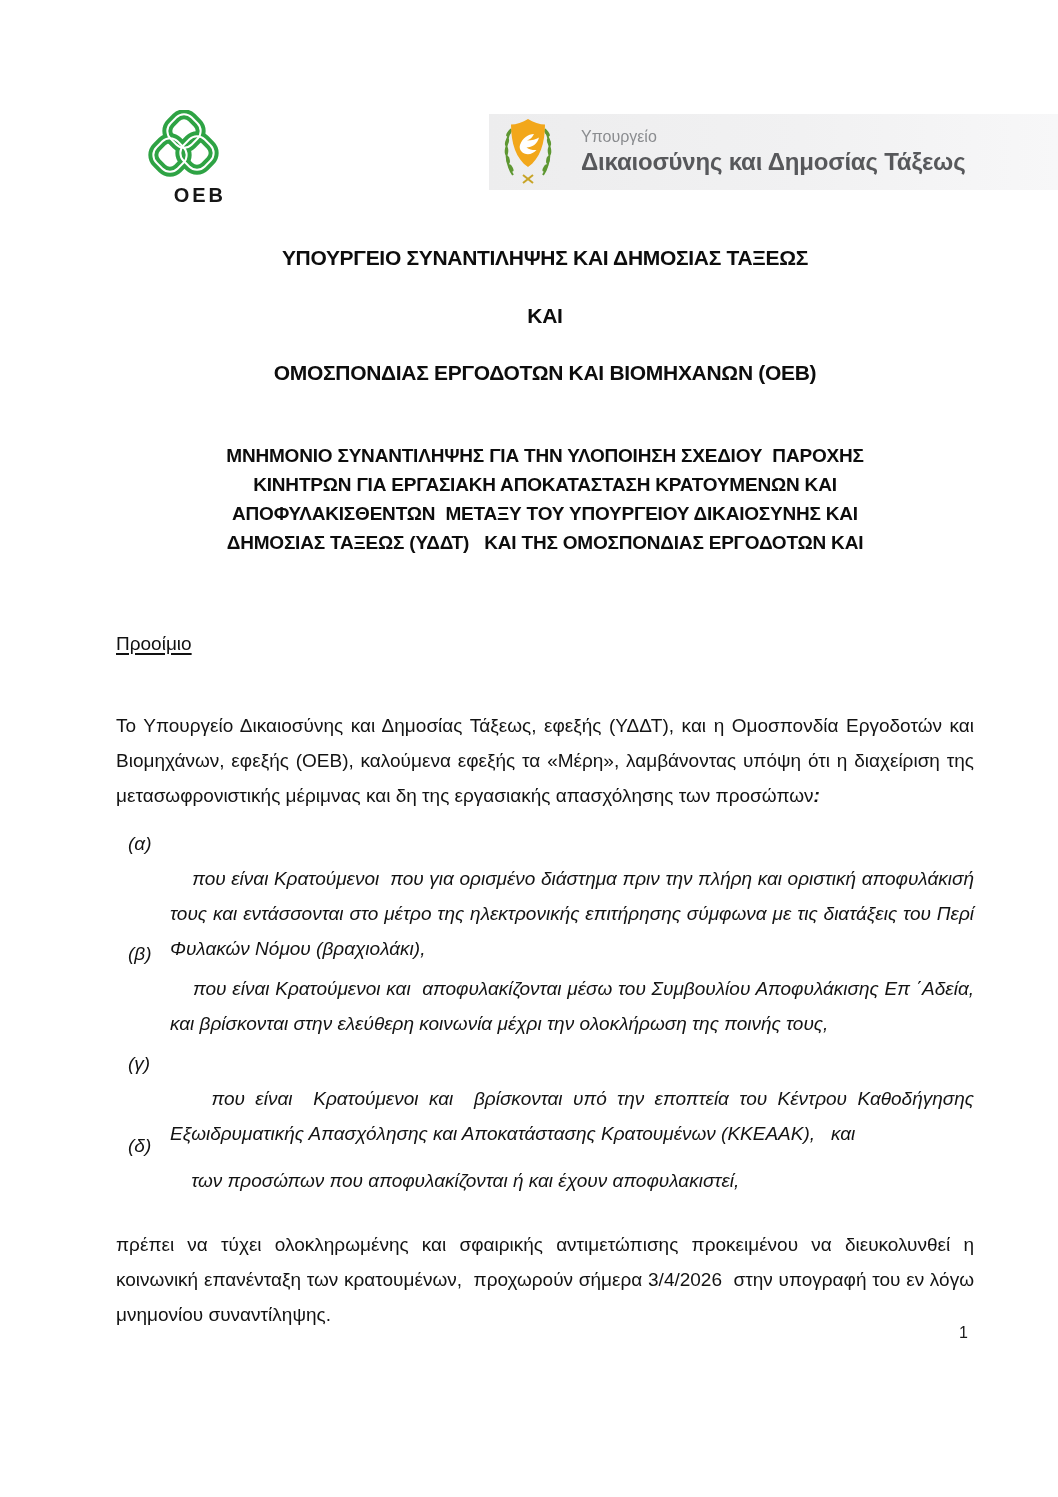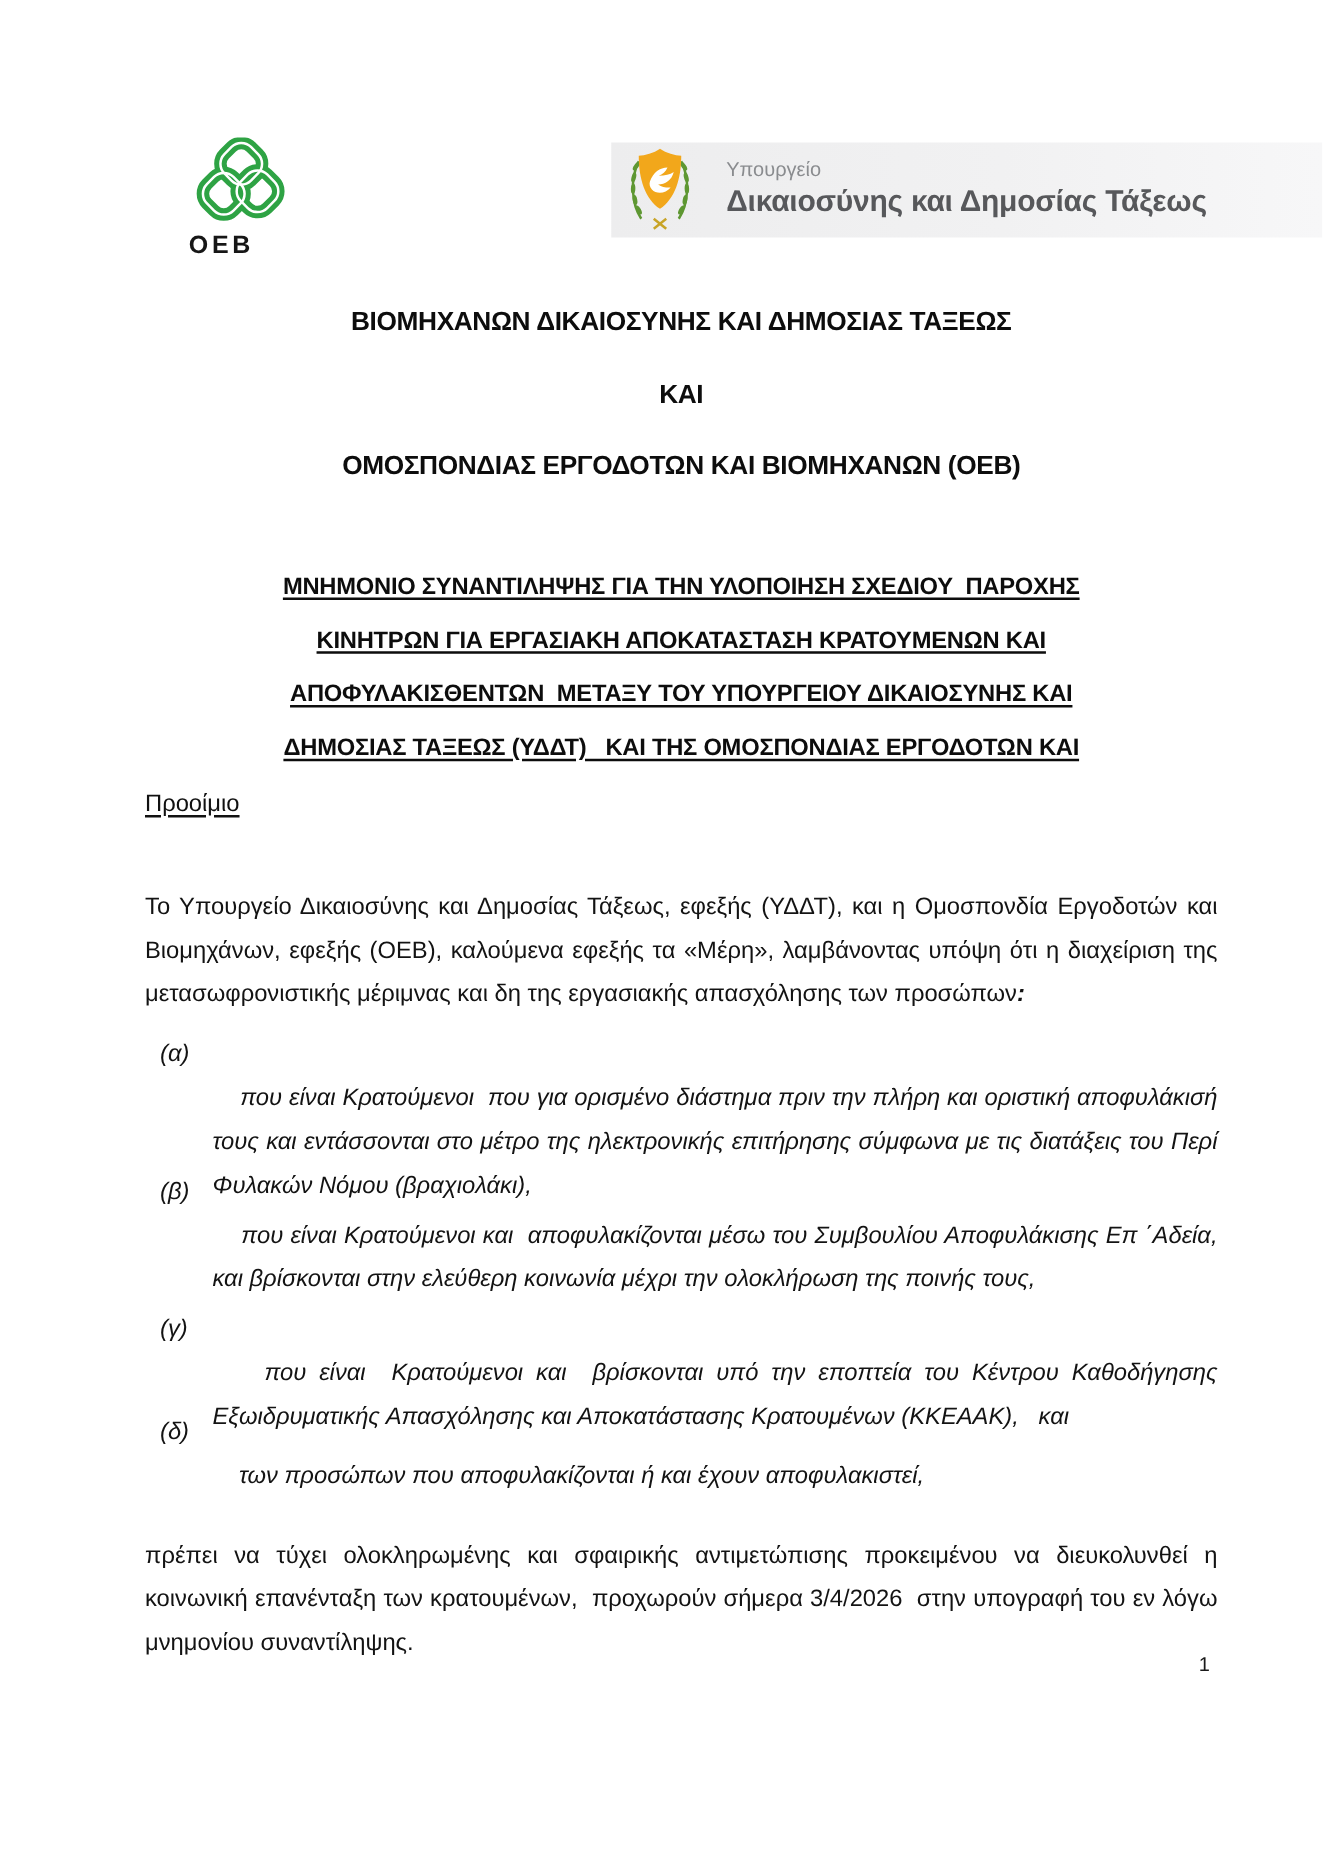--- a/index.html
+++ b/index.html
@@ -2,21 +2,21 @@
 <html lang="el"><head>
 <meta charset="utf-8">
 <style>
   html,body{margin:0;padding:0;background:#ffffff;}
   .page{
     position:relative;width:1058px;height:1497px;background:#ffffff;
     font-family:"Liberation Sans",sans-serif;color:#111;overflow:hidden;
   }
 
   
-  .oeb-logo{position:absolute;left:151px;top:110px;width:92px;text-align:left;}
+  .oeb-logo{position:absolute;left:134px;top:110px;width:92px;text-align:right;}
   .oeb-label{font-weight:bold;font-size:20px;letter-spacing:3px;color:#161616;margin-top:-2px;}
 
   .ministry-banner{
     position:absolute;left:489px;top:114px;width:569px;height:76px;
     background:linear-gradient(90deg,#ededee 0%,#f1f1f2 55%,#f7f7f8 100%);
     display:flex;align-items:center;
   }
   .arms{margin-left:10px;flex:0 0 auto;}
   .ministry-text{margin-left:24px;display:flex;flex-direction:column;justify-content:center;}
   .ministry-line1{font-size:16px;color:#8a8c8f;line-height:20px;}
@@ -26,21 +26,21 @@
   .doc-title{
     position:absolute;left:116px;width:858px;text-align:center;
     font-weight:bold;font-size:21px;letter-spacing:-0.3px;color:#0d0d0d;
   }
   .t1{top:246px;} .t2{top:304px;} .t3{top:361px;}
 
   .memo-heading{
     position:absolute;left:116px;top:441px;width:858px;text-align:center;
     font-weight:bold;font-size:19px;line-height:29px;letter-spacing:-0.2px;color:#0d0d0d;
   }
-  .memo-heading .line{text-decoration:underline;text-decoration-thickness:2px;text-underline-offset:3px;white-space:pre-wrap;margin-top:14px;}
+  .memo-heading .line{text-decoration-thickness:2px;text-underline-offset:3px;white-space:pre-wrap;}
 
   
   .preamble-heading{
     position:absolute;left:116px;top:633px;font-weight:normal;font-size:19px;
     text-decoration:underline;text-decoration-thickness:2px;text-underline-offset:3px;
   }
   .para{
     position:absolute;left:116px;width:858px;font-size:19px;line-height:35px;
     text-align:justify;white-space:pre-wrap;color:#131313;margin-top:20px;
   }
@@ -109,21 +109,21 @@
         <path d="M24 66 L34 58"></path>
         <path d="M34 66 L24 58"></path>
       </g>
     </svg>
     <div class="ministry-text">
       <div class="ministry-line1">Υπουργείο</div>
       <div class="ministry-line2">Δικαιοσύνης και Δημοσίας Τάξεως</div>
     </div>
   </div>
 
-  <div class="doc-title t1">ΒΙΟΜΗΧΑΝΩΝ ΔΙΚΑΙΟΣΥΝΗΣ ΚΑΙ ΔΗΜΟΣΙΑΣ ΤΑΞΕΩΣ</div>
+  <div class="doc-title t1">ΥΠΟΥΡΓΕΙΟ ΣΥΝΑΝΤΙΛΗΨΗΣ ΚΑΙ ΔΗΜΟΣΙΑΣ ΤΑΞΕΩΣ</div>
   <div class="doc-title t3">ΟΜΟΣΠΟΝΔΙΑΣ ΕΡΓΟΔΟΤΩΝ ΚΑΙ ΒΙΟΜΗΧΑΝΩΝ (ΟΕΒ)</div>
   <div class="doc-title t2">ΚΑΙ</div>
 
   <div class="memo-heading">
     <div class="line">ΜΝΗΜΟΝΙΟ ΣΥΝΑΝΤΙΛΗΨΗΣ ΓΙΑ ΤΗΝ ΥΛΟΠΟΙΗΣΗ ΣΧΕΔΙΟΥ  ΠΑΡΟΧΗΣ</div>
     <div class="line">ΚΙΝΗΤΡΩΝ ΓΙΑ ΕΡΓΑΣΙΑΚΗ ΑΠΟΚΑΤΑΣΤΑΣΗ ΚΡΑΤΟΥΜΕΝΩΝ ΚΑΙ</div>
     <div class="line">ΑΠΟΦΥΛΑΚΙΣΘΕΝΤΩΝ  ΜΕΤΑΞΥ ΤΟΥ ΥΠΟΥΡΓΕΙΟΥ ΔΙΚΑΙΟΣΥΝΗΣ ΚΑΙ</div>
     <div class="line">ΔΗΜΟΣΙΑΣ ΤΑΞΕΩΣ (ΥΔΔΤ)   ΚΑΙ ΤΗΣ ΟΜΟΣΠΟΝΔΙΑΣ ΕΡΓΟΔΟΤΩΝ ΚΑΙ</div>
   </div>
 

